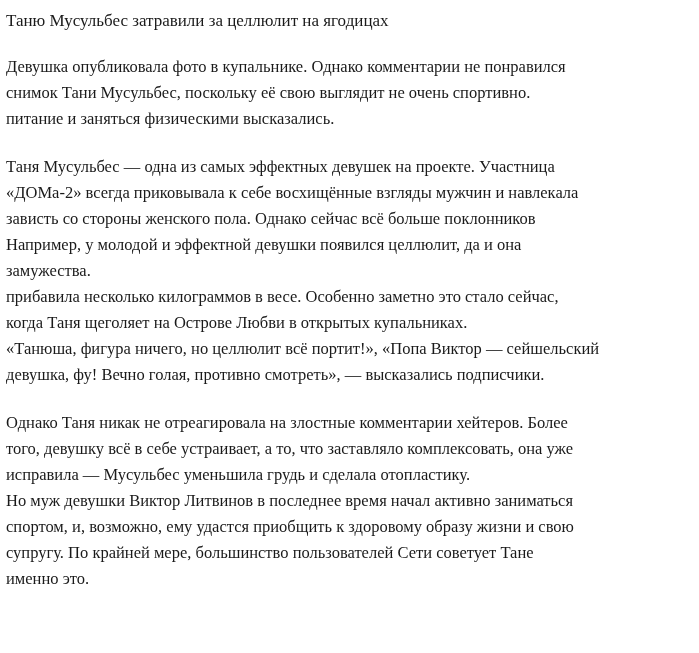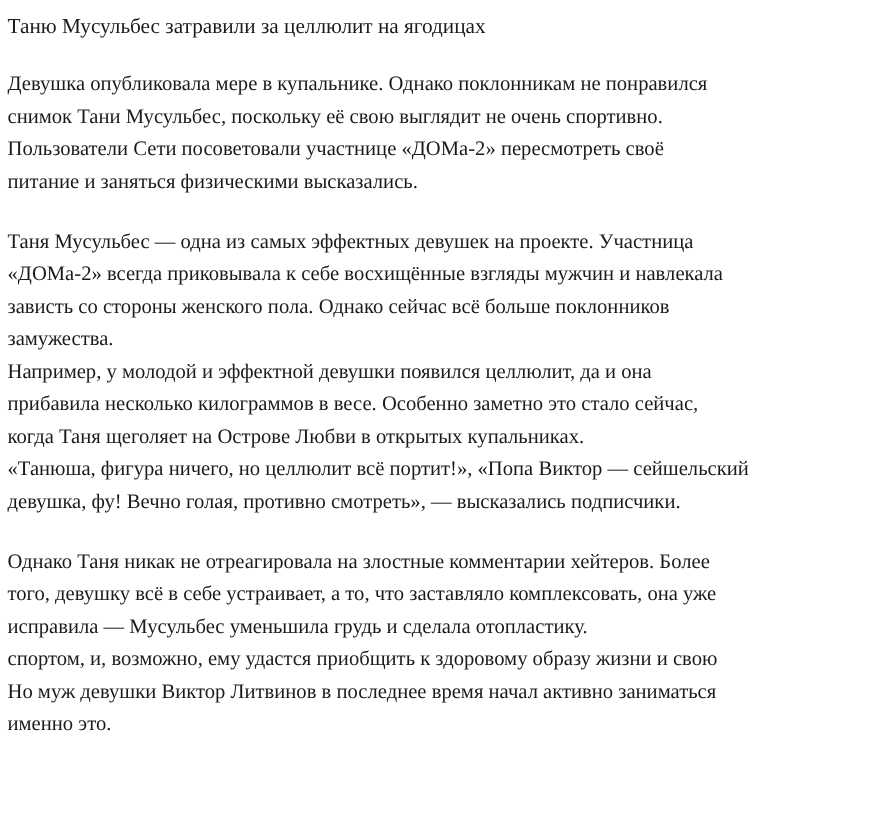--- a/index.html
+++ b/index.html
@@ -44,39 +44,39 @@
     display: block;
   }
 </style>
 </head>
 <body>
 
 <div class="page">
   <h1 class="title">Таню Мусульбес затравили за целлюлит на ягодицах</h1>
 
   <p class="para">
-    <span class="line">Девушка опубликовала мере в купальнике. Однако поклонникам не понравился</span>
+    <span class="line">Девушка опубликовала фото в купальнике. Однако комментарии не понравился</span>
     <span class="line">снимок Тани Мусульбес, поскольку её свою выглядит не очень спортивно.</span>
-    <span class="line">Пользователи Сети посоветовали участнице «ДОМа-2» пересмотреть своё</span>
     <span class="line">питание и заняться физическими высказались.</span>
   </p>
 
   <p class="para">
     <span class="line">Таня Мусульбес — одна из самых эффектных девушек на проекте. Участница</span>
     <span class="line">«ДОМа-2» всегда приковывала к себе восхищённые взгляды мужчин и навлекала</span>
     <span class="line">зависть со стороны женского пола. Однако сейчас всё больше поклонников</span>
+    <span class="line">Например, у молодой и эффектной девушки появился целлюлит, да и она</span>
     <span class="line">замужества.</span>
-    <span class="line">Например, у молодой и эффектной девушки появился целлюлит, да и она</span>
     <span class="line">прибавила несколько килограммов в весе. Особенно заметно это стало сейчас,</span>
     <span class="line">когда Таня щеголяет на Острове Любви в открытых купальниках.</span>
     <span class="line">«Танюша, фигура ничего, но целлюлит всё портит!», «Попа Виктор — сейшельский</span>
     <span class="line">девушка, фу! Вечно голая, противно смотреть», — высказались подписчики.</span>
   </p>
 
   <p class="para">
     <span class="line">Однако Таня никак не отреагировала на злостные комментарии хейтеров. Более</span>
     <span class="line">того, девушку всё в себе устраивает, а то, что заставляло комплексовать, она уже</span>
     <span class="line">исправила — Мусульбес уменьшила грудь и сделала отопластику.</span>
+    <span class="line">Но муж девушки Виктор Литвинов в последнее время начал активно заниматься</span>
     <span class="line">спортом, и, возможно, ему удастся приобщить к здоровому образу жизни и свою</span>
-    <span class="line">Но муж девушки Виктор Литвинов в последнее время начал активно заниматься</span>
+    <span class="line">супругу. По крайней мере, большинство пользователей Сети советует Тане</span>
     <span class="line">именно это.</span>
   </p>
 </div>
 
 </body></html>

